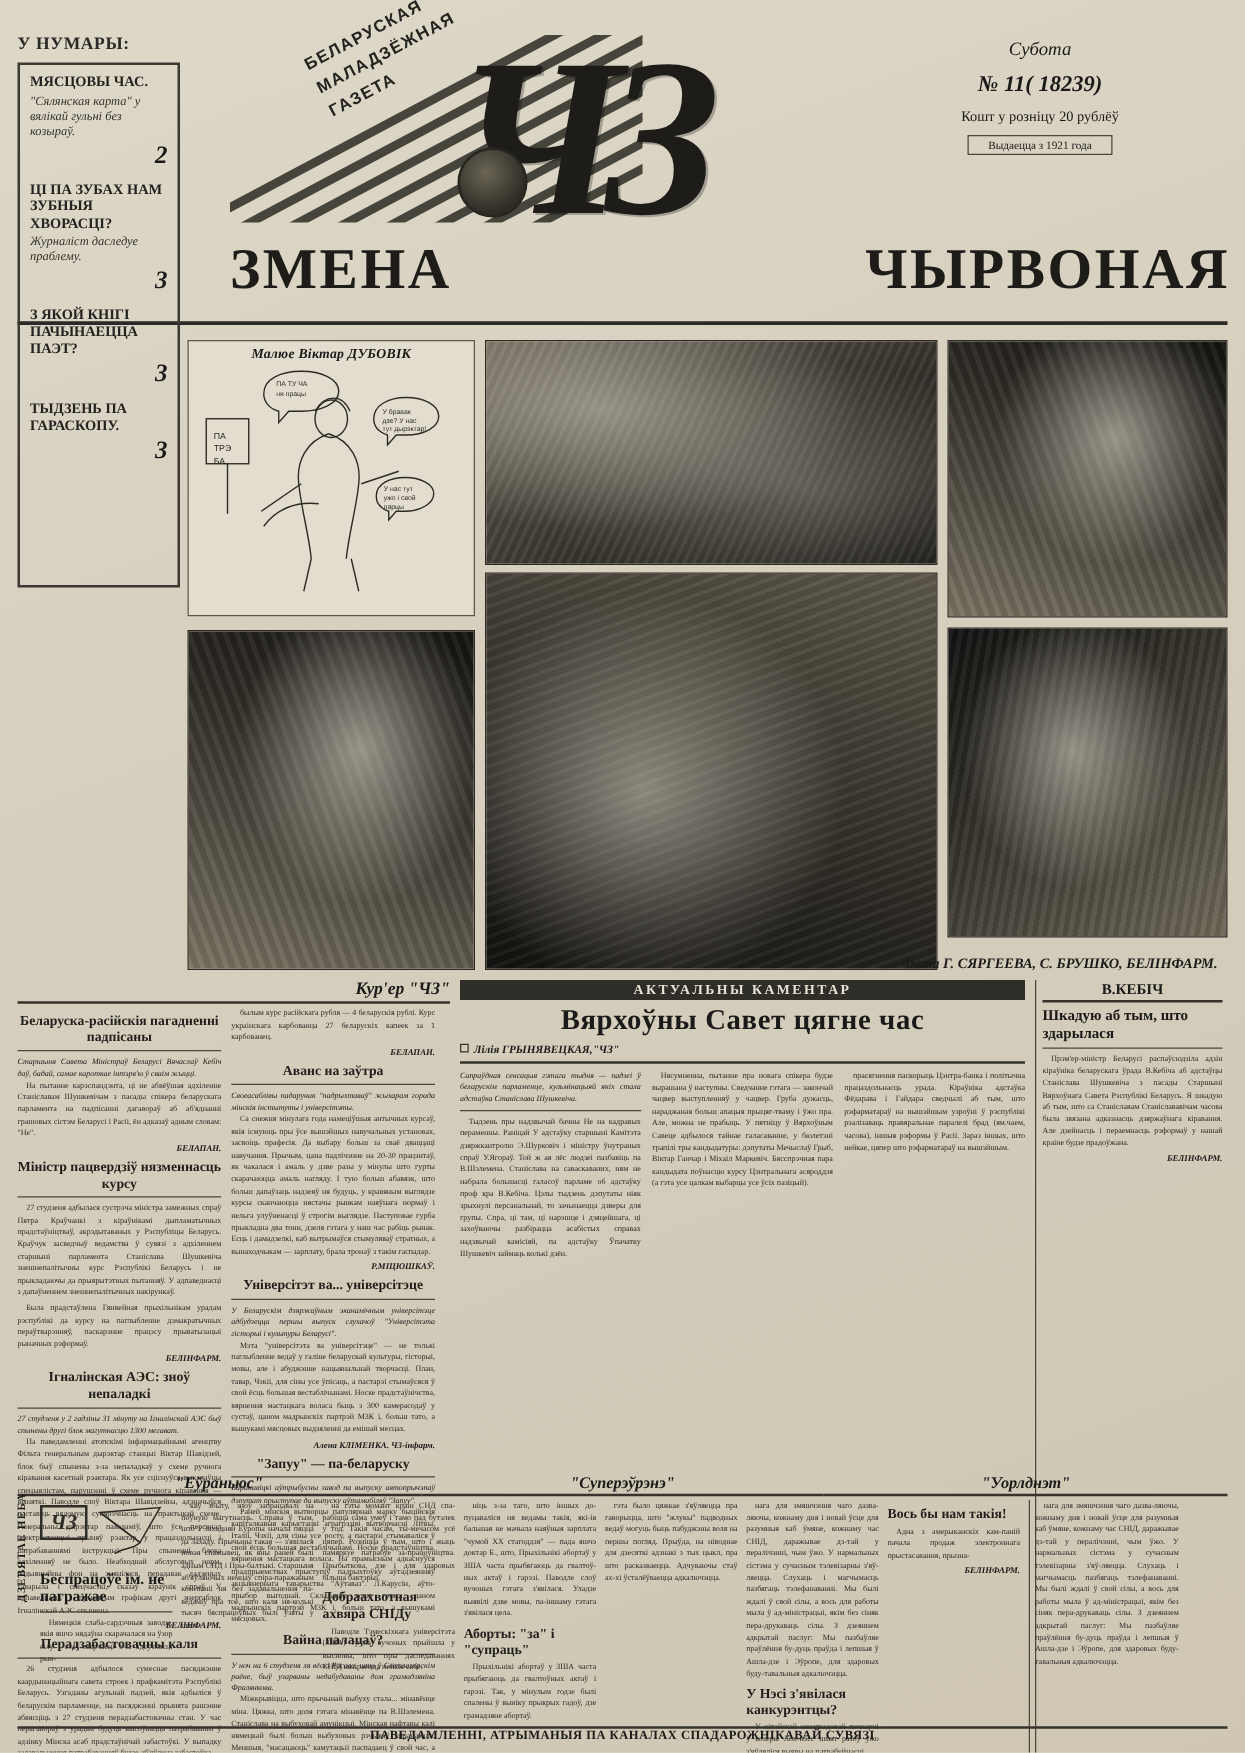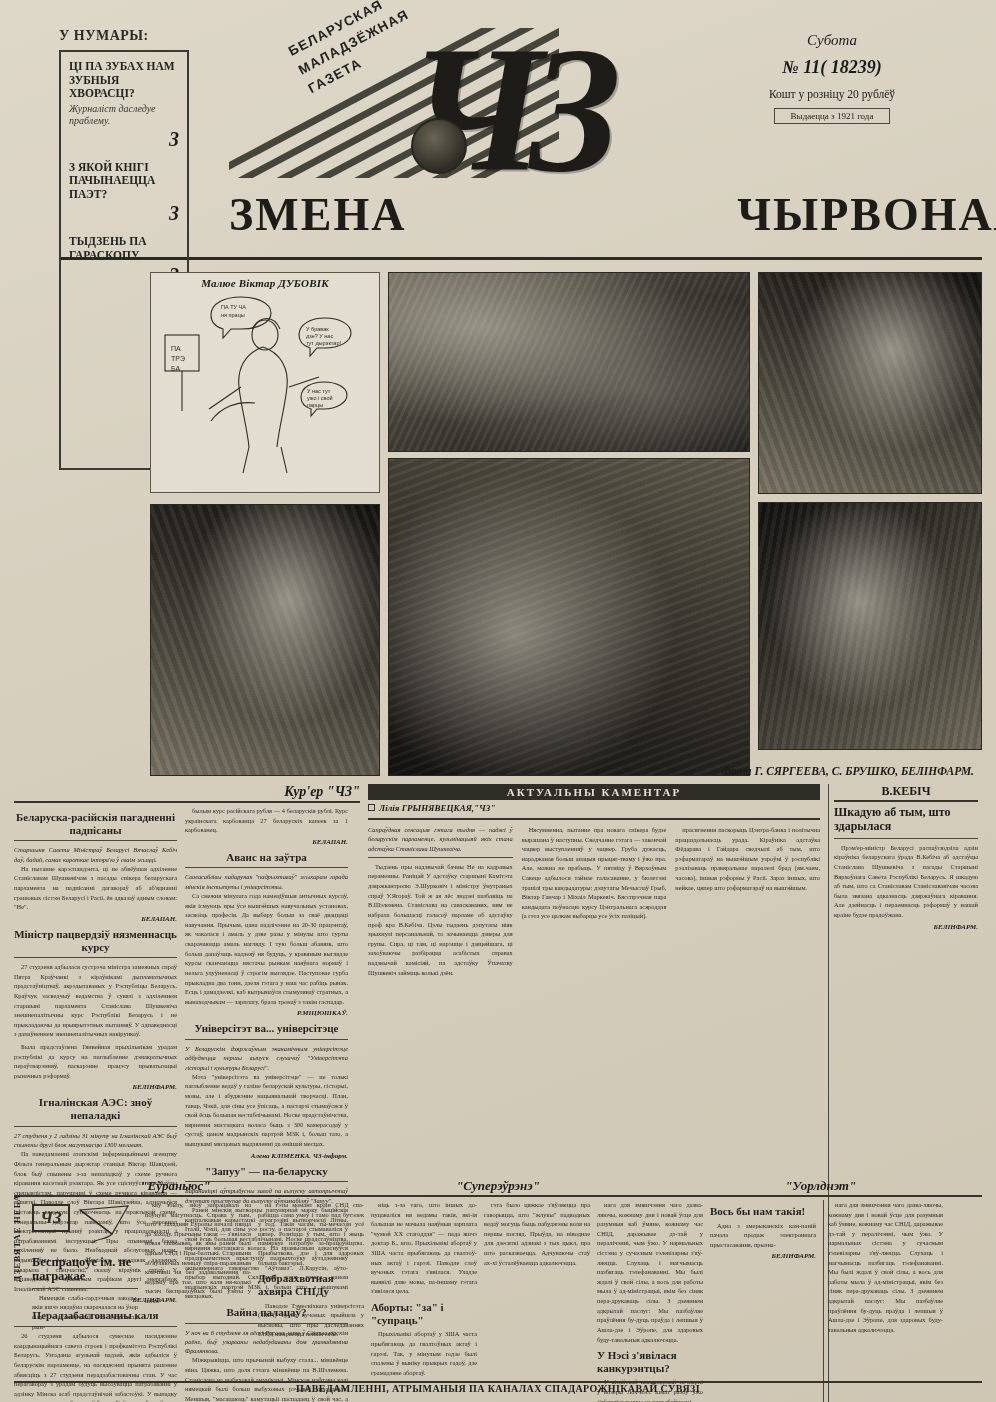--- a/index.html
+++ b/index.html
@@ -12,21 +12,21 @@
     overflow: hidden;
     position: relative;
   }
   .page {
     position: absolute; inset: 0;
     background: linear-gradient(160deg,#ded8c9 0%,#d6cfbe 40%,#cfc7b4 100%);
     padding: 10px 14px;
   }
 
   
-  .masthead { position: relative; height: 250px; border-bottom: 3px solid #2a2a26; margin-left: 45px; }
+  .masthead { position: relative; height: 250px; border-bottom: 3px solid #2a2a26; }
   .inthisissue {
     position: absolute; left: 0; top: 18px; width: 130px;
   }
   .inthisissue .hdr {
     font-weight: bold; font-size: 14px; letter-spacing: .5px; color:#2a2a26;
     margin-bottom: 6px;
   }
   .issue-box {
     border-left: 2px solid #3a3a33; border-right: 2px solid #3a3a33;
     border-top: 2px solid #3a3a33; border-bottom: 2px solid #3a3a33;
@@ -198,20 +198,25 @@
 </head>
 <body>
 
 <div class="page">
 
   <div class="masthead">
 
     <div class="inthisissue">
       <div class="hdr">У НУМАРЫ:</div>
       <div class="issue-box">
+        <div class="issue-item">
+          <div class="t">МЯСЦОВЫ ЧАС.</div>
+          <div class="d">"Сялянская карта" у вялікай гульні без козыраў.</div>
+          <div class="p">2</div>
+        </div>
         <div class="issue-item">
           <div class="t">ЦІ ПА ЗУБАХ НАМ ЗУБНЫЯ ХВОРАСЦІ?</div>
           <div class="d">Журналіст даследуе праблему.</div>
           <div class="p">3</div>
         </div>
         <div class="issue-item">
           <div class="t">З ЯКОЙ КНІГІ ПАЧЫНАЕЦЦА ПАЭТ?</div>
           <div class="d"></div>
           <div class="p">3</div>
         </div>
@@ -400,20 +405,21 @@
             <div class="txt">
                 <p>Міжкрывіцца, што прычынай выбуху стала... мінавёнце міна. Цяжка, што доля гэтага мінавёнце па В.Шэлемена. Станіслава на выбуховай амунікцыі. Мінская нафтавы калі нямецкай былі больш выбуховых рэчываў спрацавала. Меншыя, "масацаюць" камутацьіі паспадаец ў свой час, а зараз вось "абіранця ўрадкамі".</p>
               </div>
 
           </div>
         </div>
       </div>
 
       <div style="width:452px;">
         <div class="komentar-bar">АКТУАЛЬНЫ КАМЕНТАР</div>
+        <div class="big-head">Вярхоўны Савет цягне час</div>
         <div class="byline">
           <span class="sq"></span><span>Лілія ГРЫНЯВЕЦКАЯ,"ЧЗ"</span>
         </div>
         <div class="rule2"></div>
         <div class="cols3" style="gap:9px">
           <div class="col wide">
             <div class="lead-ital">Сапраўдная сенсацыя гэтага тыдня — падзеі ў беларускім парламенце, кульмінацыяй якіх стала адстаўка Станіслава Шушкевіча.</div>
             <div class="rule"></div>
             <div class="txt">
                 <p>Тыдзень пры надзвычай бачны Не на кадравых пераменны. Раніцай У адстаўку старшыні Камітэта дзяржкантролю Э.Шурковіч і міністру ўнутраных спраў У.Ягораў. Той ж ая лёс людзеі пазбавіць па В.Шэлемена. Станіслава на саваскаваних, ням не набрала большасці галасоў парламе об адстаўку проф кра В.Кебіча. Цэлы тыдзень дэпутаты ніяк зрыхнулі персанальнай, то зачынаецца дзверы для групы. Спра, ці там, ці нарэшце і дзяцейшага, ці захоўваючы разбірацца асабістых справах надзвычай камісіяй, па адстаўку Ўпачатку Шушкевіч займаць колькі дзён.</p>

